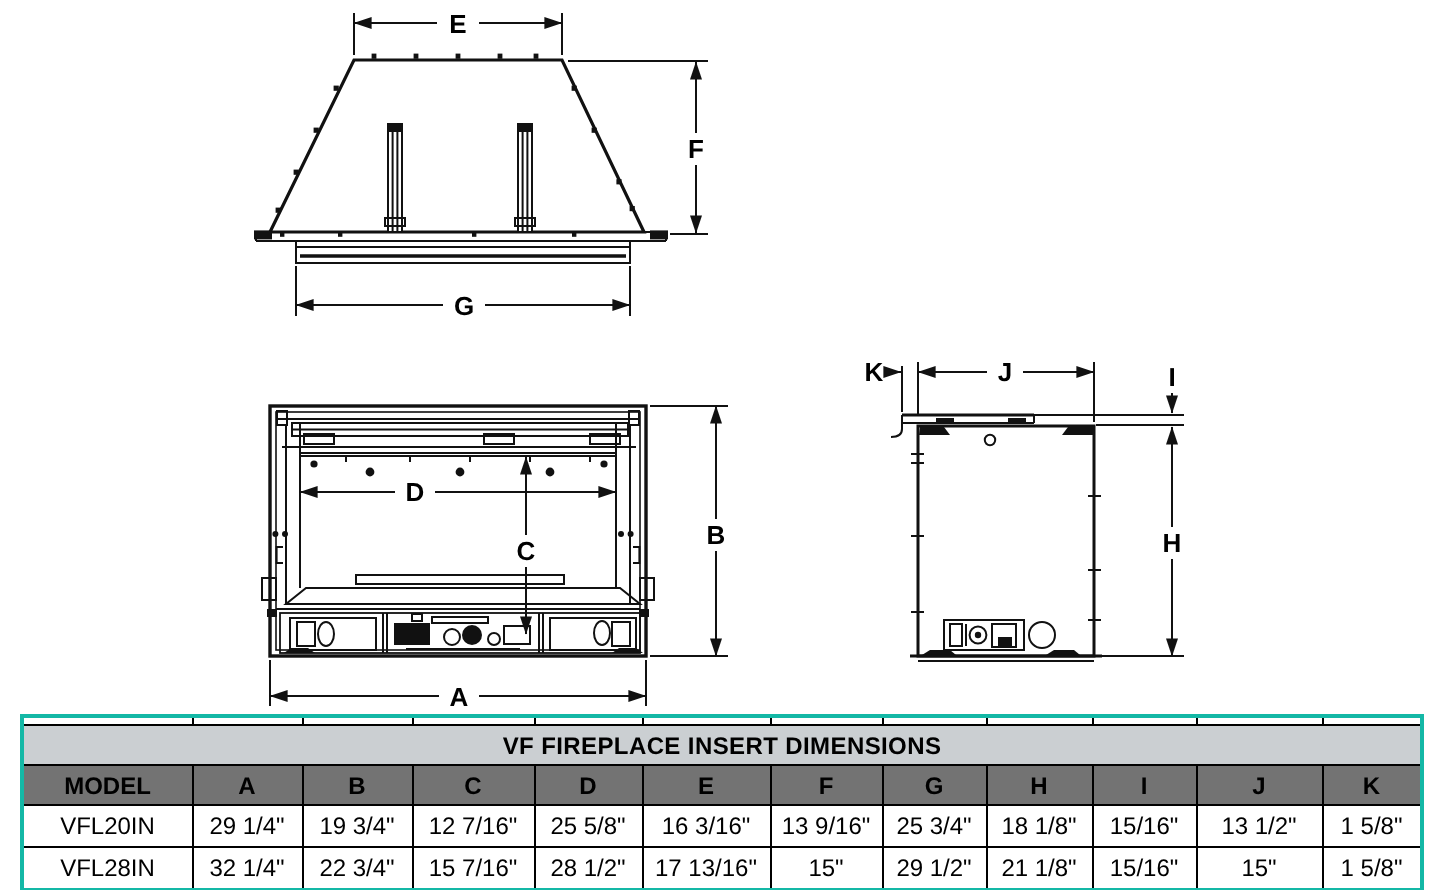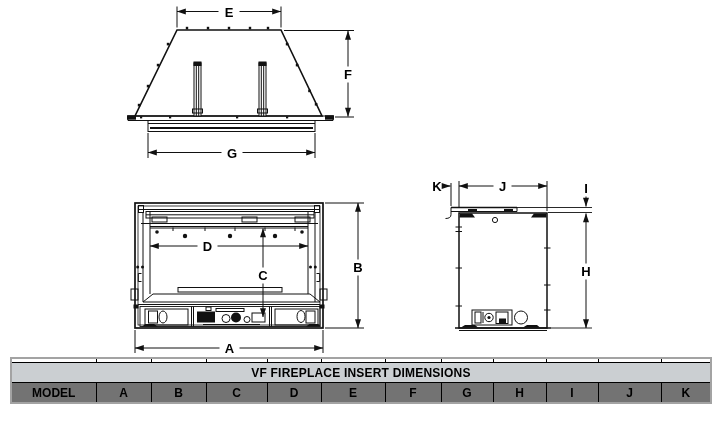--- a/index.html
+++ b/index.html
@@ -1,21 +1,21 @@
 <!DOCTYPE html>
 <html><head>
 <meta charset="utf-8">
 <style>
   html,body{margin:0;padding:0}
   body{width:720px;height:445px;background:#fff;font-family:"Liberation Sans",sans-serif;position:relative;color:#000}
   .stage{position:absolute;left:0;top:0;width:720px;height:445px;background:#fff;overflow:hidden}
   svg.diagrams{position:absolute;left:0;top:0}
   svg text{font-family:"Liberation Sans",sans-serif;font-size:13px;font-weight:600;fill:#000;stroke:none}
   .table-wrap{position:absolute;left:10px;top:357px;width:700px}
-  table.dims{border-collapse:collapse;table-layout:fixed;width:700px;border:2px solid #a3a3a3}
+  table.dims{border-collapse:collapse;table-layout:fixed;width:700px;border:2px solid #14b8a6}
   table.dims td, table.dims th{border:1px solid #000;text-align:center;vertical-align:middle;
     font-size:12px;padding:0;height:19px;white-space:nowrap;overflow:hidden}
   tr.tickrow td{height:3px;border-bottom:none}
   td.title{background:#cbcfd2;font-weight:bold;border-top:none;letter-spacing:.2px}
   tr.head th{background:#737373;font-weight:bold}
   tr.data td{height:20px;font-weight:normal}
 </style>
 </head>
 <body>
 
@@ -288,17 +288,45 @@
         <th>C</th>
         <th>D</th>
         <th>E</th>
         <th>F</th>
         <th>G</th>
         <th>H</th>
         <th>I</th>
         <th>J</th>
         <th>K</th>
       </tr>
+      <tr class="data">
+        <td>VFL20IN</td>
+        <td>29 1/4"</td>
+        <td>19 3/4"</td>
+        <td>12 7/16"</td>
+        <td>25 5/8"</td>
+        <td>16 3/16"</td>
+        <td>13 9/16"</td>
+        <td>25 3/4"</td>
+        <td>18 1/8"</td>
+        <td>15/16"</td>
+        <td>13 1/2"</td>
+        <td>1 5/8"</td>
+      </tr>
+      <tr class="data">
+        <td>VFL28IN</td>
+        <td>32 1/4"</td>
+        <td>22 3/4"</td>
+        <td>15 7/16"</td>
+        <td>28 1/2"</td>
+        <td>17 13/16"</td>
+        <td>15"</td>
+        <td>29 1/2"</td>
+        <td>21 1/8"</td>
+        <td>15/16"</td>
+        <td>15"</td>
+        <td>1 5/8"</td>
+      </tr>
     </tbody>
   </table>
 </div>
 
 </div>
 
 </body></html>

